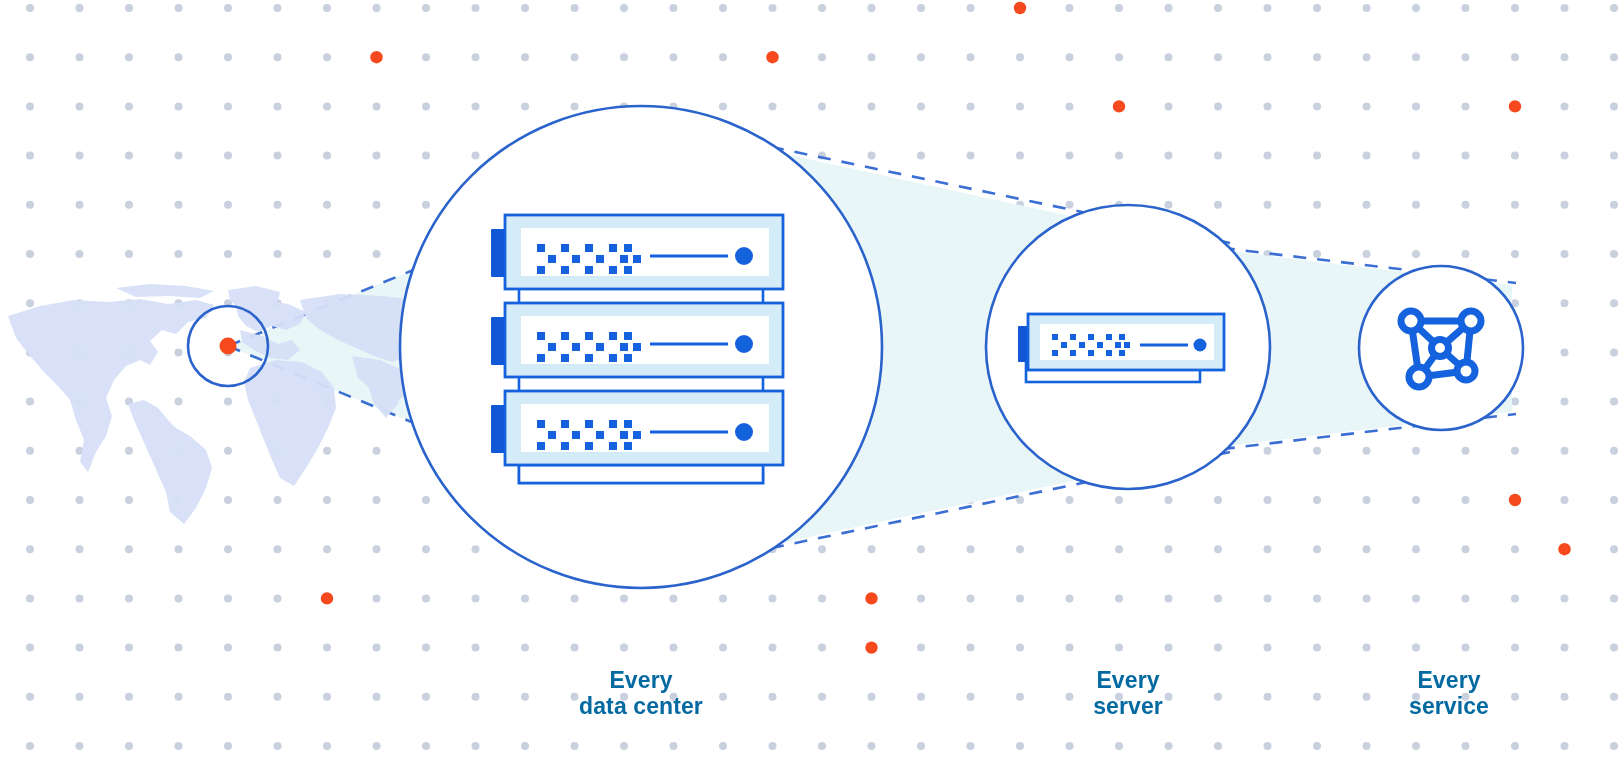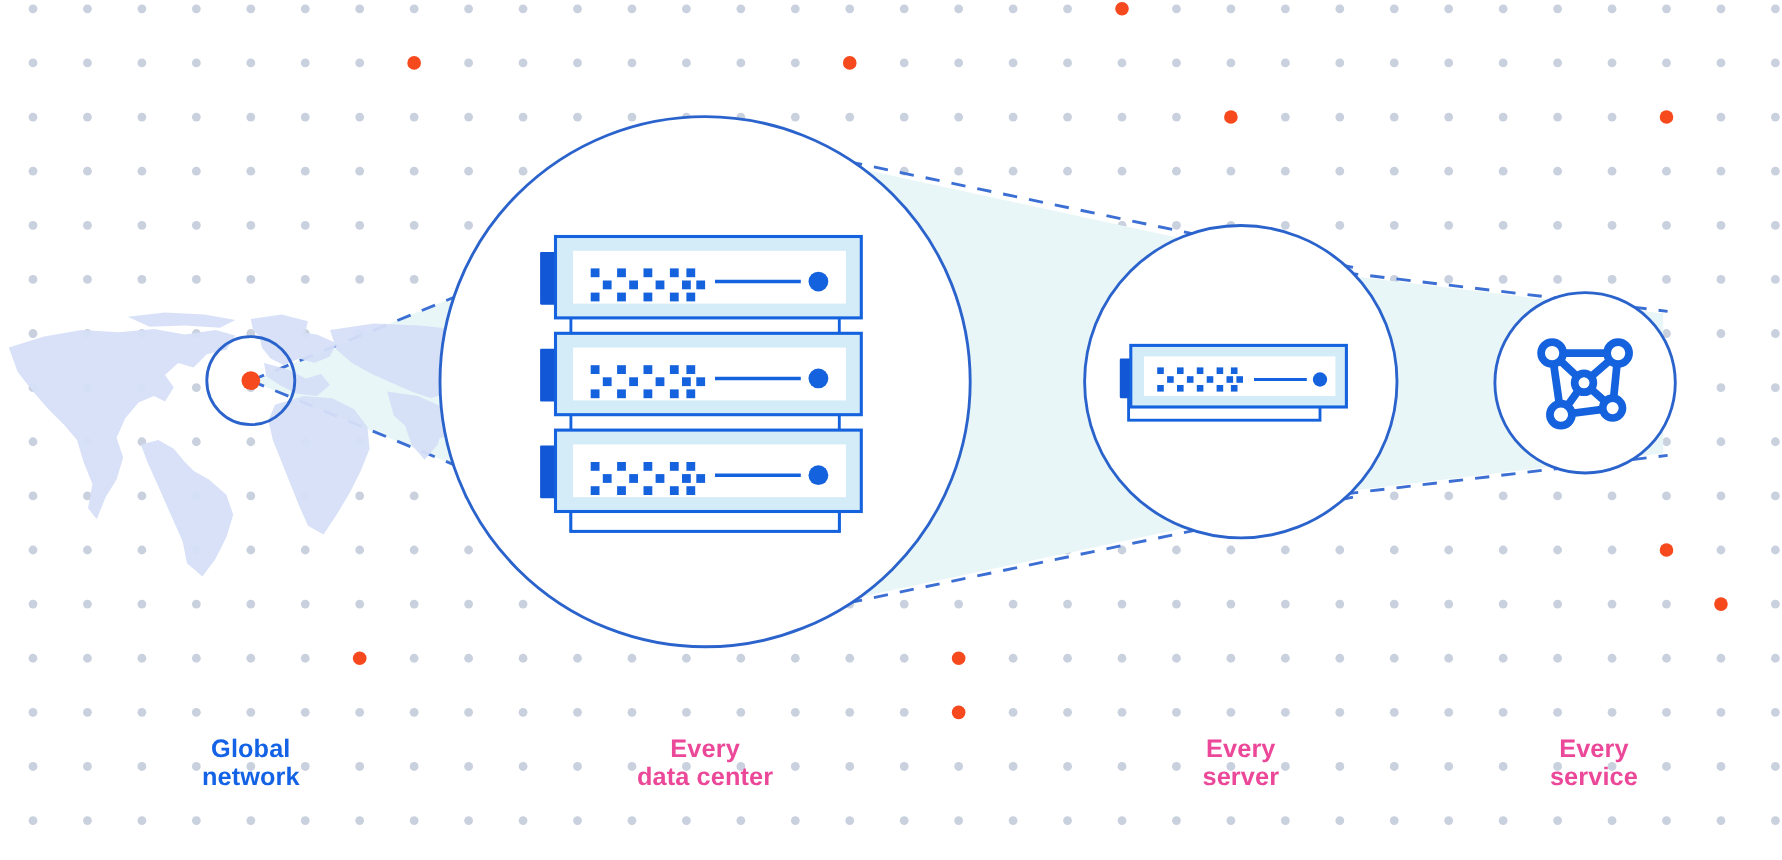--- a/index.html
+++ b/index.html
@@ -12,21 +12,21 @@
   }
   #stage{position:absolute;inset:0;width:1620px;height:782px;}
   svg.layer{position:absolute;top:0;left:0;width:1620px;height:782px;display:block;}
   .labels{position:absolute;top:0;left:0;width:1620px;height:782px;pointer-events:none;}
   .lbl{
     position:absolute;
     text-align:center;
     font-size:23px;
     line-height:1.12;
     font-weight:700;
-    color:#ec4899;
+    color:#0369a1;
     letter-spacing:.1px;
     white-space:pre-line;
   }
   .lbl.accent{color:#1463e6;}
 </style>
 </head>
 <body>
 
 <div id="stage">
 
@@ -772,22 +772,20 @@
         <circle cx="1411" cy="321" r="10"></circle>
         <circle cx="1471" cy="321" r="10"></circle>
         <circle cx="1419" cy="377" r="10"></circle>
         <circle cx="1466" cy="371" r="9"></circle>
         <circle cx="1440" cy="348" r="8.5"></circle>
       </g>
     </g>
   </svg>
 
   <div class="labels">
-    <div class="lbl accent" style="left:128px;top:668px;width:200px;">Global
-network</div>
     <div class="lbl" style="left:521px;top:668px;width:240px;">Every
 data center</div>
     <div class="lbl" style="left:1028px;top:668px;width:200px;">Every
 server</div>
     <div class="lbl" style="left:1349px;top:668px;width:200px;">Every
 service</div>
   </div>
 
 </div>
 

